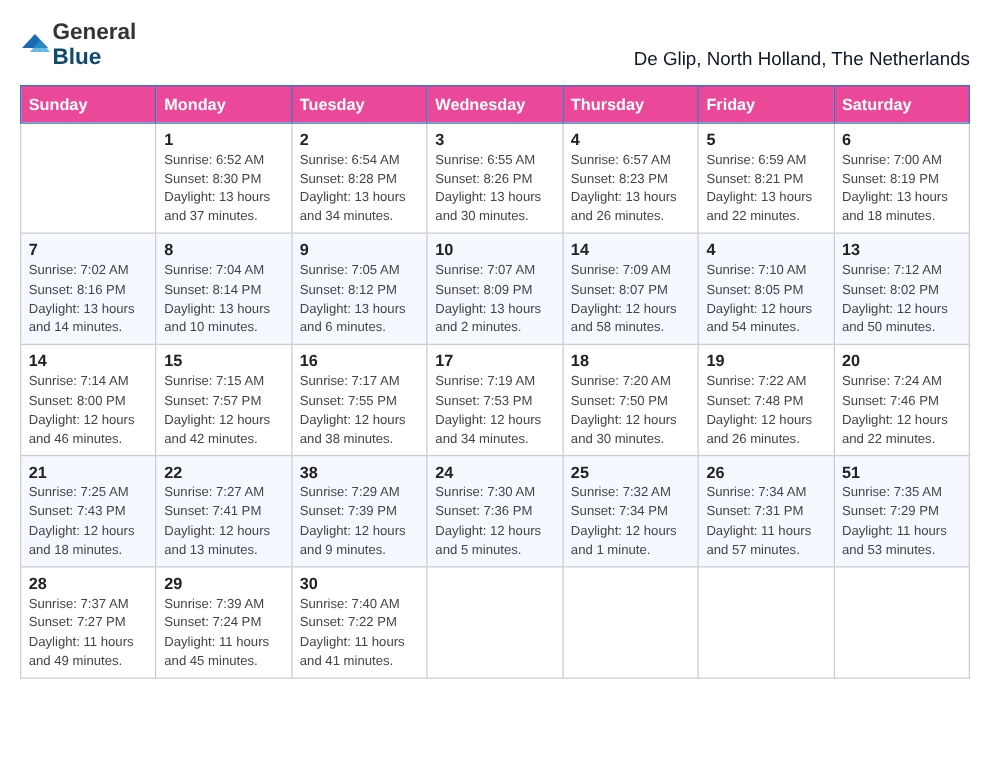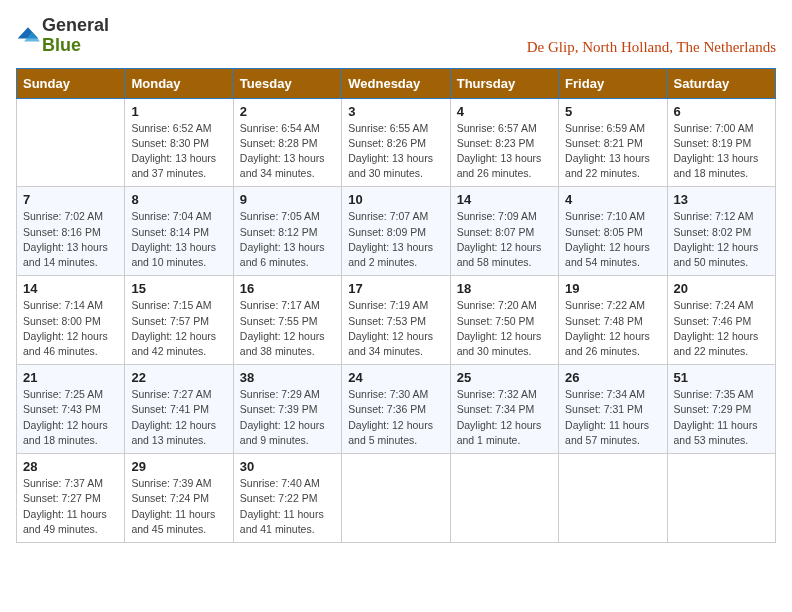--- a/index.html
+++ b/index.html
@@ -20,45 +20,44 @@
       display: flex;
       align-items: center;
       gap: 2px;
     }
     .logo-text {
       font-size: 18px;
       font-weight: bold;
       line-height: 1.1;
     }
     .logo-general { color: #333; }
-    .logo-blue { color: #4d7c0f; }
+    .logo-blue { color: #0c4a6e; }
     .logo-icon {
       width: 24px;
       height: 24px;
     }
     .title-area {
       text-align: right;
     }
     .month-title {
       font-size: 36px;
       font-weight: 300;
       color: #222;
     }
     .subtitle {
       font-size: 15px;
-      color: #c2410c;
-      font-family: Liberation Serif, serif;
+      color: #0f172a;
     }
     table {
       width: 100%;
       border-collapse: collapse;
       font-size: 11px;
     }
     thead tr {
-      background-color: #a16207;
+      background-color: #ec4899;
       color: #fff;
     }
     thead th {
       padding: 7px 6px;
       text-align: left;
       font-size: 13px;
       font-weight: 600;
       border: 1px solid #2a7abf;
     }
     tbody tr {

